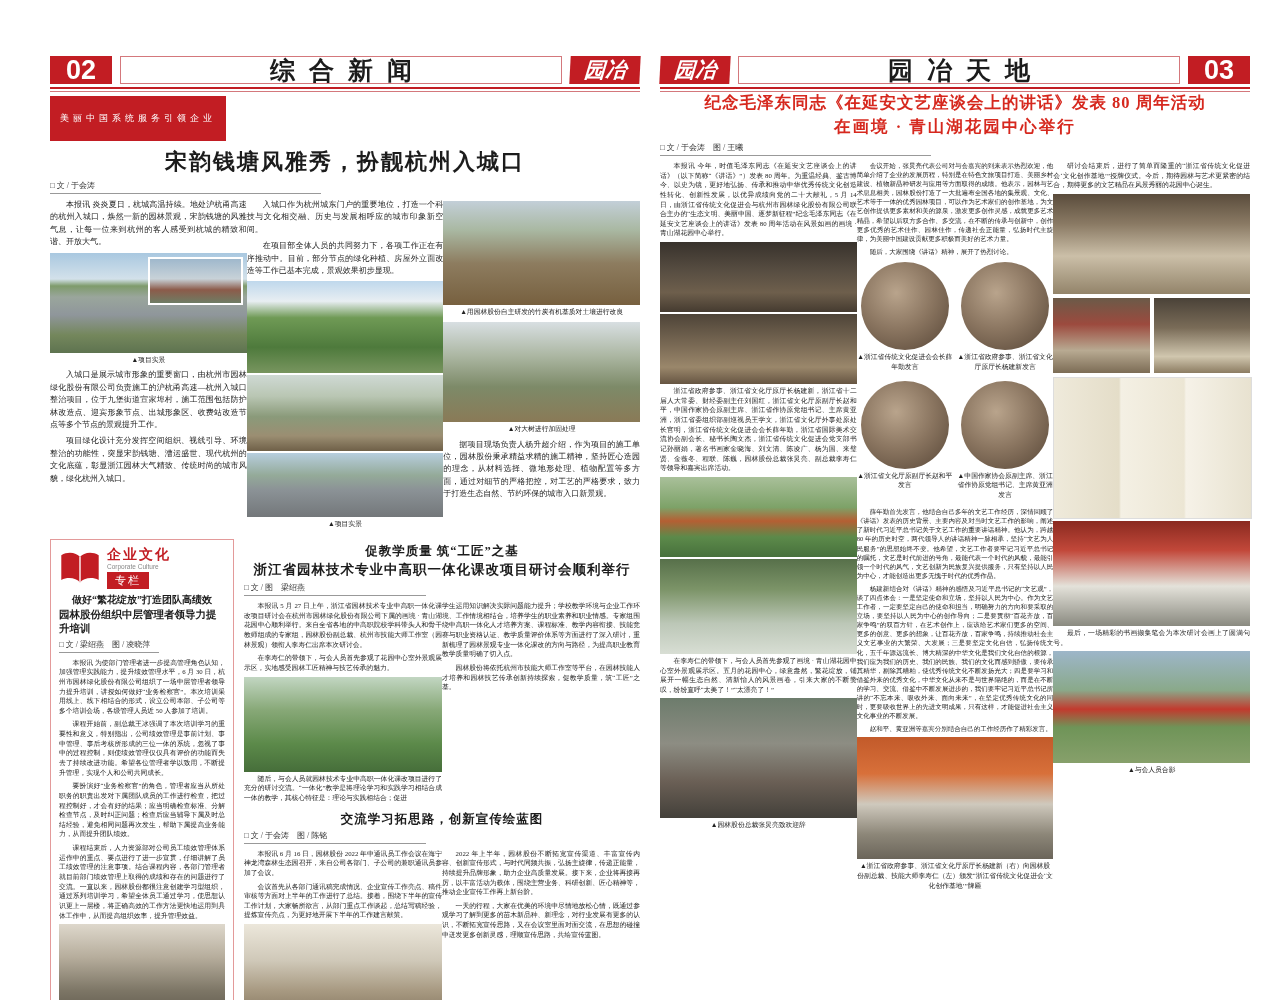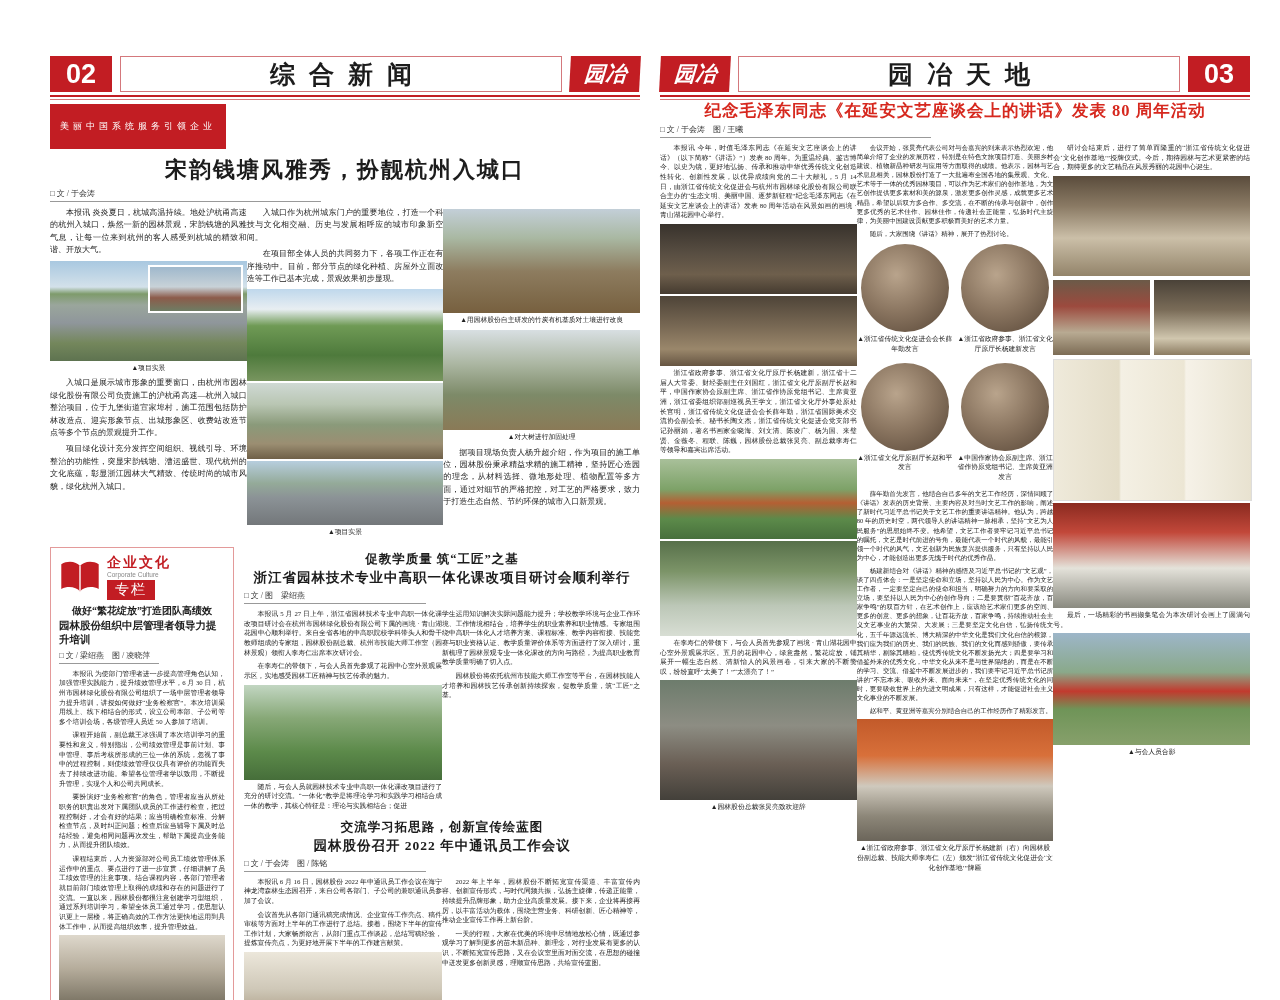--- a/index.html
+++ b/index.html
@@ -3,21 +3,21 @@
 <meta charset="utf-8">
 <style>
   html,body{margin:0;padding:0;background:#e9e9e9;}
   .sheet{position:relative;width:1280px;height:1000px;background:#ffffff;overflow:hidden;
          font-family:"Liberation Serif","DejaVu Serif",serif;color:#1c1c1c;}
   .page{position:absolute;top:56px;width:590px;}
   #pageL{left:50px;}
   #pageR{left:660px;}
 
   
-  .phead{display:flex;align-items:stretch;height:36px;gap:8px;}
+  .phead{display:flex;align-items:stretch;height:28px;gap:8px;}
   .numbox{width:62px;background:#c21d23;color:#fff;display:flex;align-items:center;justify-content:center;
           font-size:27px;font-weight:bold;font-family:"Liberation Sans",sans-serif;}
   .titlebox{flex:1;border:1px solid #d4787c;display:flex;align-items:center;justify-content:center;
             font-size:25px;font-weight:bold;letter-spacing:14px;text-indent:14px;}
   .mastbox{width:70px;background:#c21d23;color:#fff;display:flex;align-items:center;justify-content:center;
            font-size:21px;font-weight:bold;font-style:italic;transform:skewX(-3deg);}
   .redrule{height:2px;background:#c21d23;margin-top:3px;}
   .redrule2{height:1px;background:#d4787c;margin-top:2px;}
 
   .slogan{display:inline-block;background:#c21d23;color:#fff;font-size:9px;letter-spacing:4px;
@@ -62,21 +62,21 @@
   .ph-group{height:112px;background:linear-gradient(180deg,#9db6c9 0%,#8aa98a 35%,#c23a2e 52%,#6f9458 68%,#87a06b 100%);}
   .circ{border-radius:50%;width:88px;height:88px;margin:2px auto;
         background:radial-gradient(circle at 40% 35%,#b9a48c 0%,#8a7560 48%,#554435 100%);}
 
   
   .cultbox{border:1.5px solid #e39a9a;padding:7px 8px;box-sizing:border-box;height:100%;}
   .culthead{display:flex;align-items:center;gap:6px;margin-bottom:4px;}
   .cultbook{width:42px;height:34px;flex:none;}
   .cult-t{color:#c21d23;font-size:14px;font-weight:bold;letter-spacing:2px;line-height:1.1;}
   .cult-sub{color:#888;font-size:6.5px;font-family:"Liberation Sans",sans-serif;}
-  .cult-tag{display:inline-block;background:#c21d23;color:#fff;font-size:14px;padding:1px 8px;margin-top:2px;letter-spacing:2px;}
+  .cult-tag{display:inline-block;background:#c21d23;color:#fff;font-size:11px;padding:1px 8px;margin-top:2px;letter-spacing:2px;}
   .cult-h1{font-size:10px;font-weight:bold;text-align:center;margin:4px 0 1px;}
   .cult-h2{font-size:10.5px;font-weight:bold;text-align:left;margin:0 0 3px;}
 
   .sub-h1{font-size:12.5px;font-weight:bold;text-align:center;margin:4px 0 1px;letter-spacing:1px;}
   .sub-h2{font-size:13.5px;font-weight:bold;text-align:center;margin:0 0 3px;letter-spacing:1px;}
 
   
   .kicker{color:#d6281e;font-size:12px;font-weight:bold;text-align:center;margin:7px 0 2px;letter-spacing:3px;}
   .rhl1{color:#d6281e;font-size:16.5px;font-weight:bold;text-align:center;margin:0 0 2px;letter-spacing:1px;}
   .rhl2{color:#d6281e;font-size:16.5px;font-weight:bold;text-align:center;margin:0 0 4px;letter-spacing:2px;}
@@ -176,21 +176,20 @@
             <div class="ph ph-garden"></div>
             <p class="bt-s">随后，与会人员就园林技术专业中高职一体化课改项目进行了充分的研讨交流。“一体化”教学是将理论学习和实践学习相结合成一体的教学，其核心特征是：理论与实践相结合；促进</p>
           </div>
           <div class="col">
             <p class="bt-s" style="text-indent:0;">学生运用知识解决实际问题能力提升；学校教学环境与企业工作环境、工作情境相结合，培养学生的职业素养和职业情感。专家组围绕中高职一体化人才培养方案、课程标准、教学内容衔接、技能竞赛与职业资格认证、教学质量评价体系等方面进行了深入研讨，重新梳理了园林景观专业一体化课改的方向与路径，为提高职业教育教学质量明确了切入点。</p>
             <p class="bt-s">园林股份将依托杭州市技能大师工作室等平台，在园林技能人才培养和园林技艺传承创新持续探索，促教学质量，筑“工匠”之基。</p>
           </div>
         </div>
 
         <div class="sub-h1">交流学习拓思路，创新宣传绘蓝图</div>
-        <div class="sub-h2">园林股份召开 2022 年中通讯员工作会议</div>
         <div class="byline">□ 文 / 于会涛　图 / 陈铭</div>
         <div class="cols">
           <div class="col">
             <p class="bt-s">本报讯 6 月 16 日，园林股份 2022 年中通讯员工作会议在海宁神龙湾森林生态园召开，来自公司各部门、子公司的兼职通讯员参加了会议。</p>
             <p class="bt-s">会议首先从各部门通讯稿完成情况、企业宣传工作亮点、稿件审核等方面对上半年的工作进行了总结。接着，围绕下半年的宣传工作计划，大家畅所欲言，从部门重点工作谈起，总结写稿经验，提炼宣传亮点，为更好地开展下半年的工作建言献策。</p>
             <div class="ph ph-meetroom"></div>
           </div>
           <div class="col">
             <p class="bt-s">2022 年上半年，园林股份不断拓宽宣传渠道、丰富宣传内容、创新宣传形式，与时代同频共振，弘扬主旋律，传递正能量，持续提升品牌形象，助力企业高质量发展。接下来，企业将再接再厉，以丰富活动为载体，围绕主营业务、科研创新、匠心精神等，推动企业宣传工作再上新台阶。</p>
             <p class="bt-s">一天的行程，大家在优美的环境中尽情地放松心情，既通过参观学习了解到更多的苗木新品种、新理念，对行业发展有更多的认识，不断拓宽宣传思路，又在会议室里面对面交流，在思想的碰撞中迸发更多创新灵感，理顺宣传思路，共绘宣传蓝图。</p>
@@ -203,20 +202,21 @@
   <div class="page" id="pageR">
     <div class="phead">
       <div class="mastbox">园冶</div>
       <div class="titlebox">园冶天地</div>
       <div class="numbox">03</div>
     </div>
     <div class="redrule"></div>
     <div class="redrule2"></div>
 
     <div class="rhl1">纪念毛泽东同志《在延安文艺座谈会上的讲话》发表 80 周年活动</div>
+    <div class="rhl2">在画境 · 青山湖花园中心举行</div>
     <div class="byline">□ 文 / 于会涛　图 / 王曦</div>
 
     <div class="cols">
 
       <div class="col">
         <p class="bt-s">本报讯 今年，时值毛泽东同志《在延安文艺座谈会上的讲话》（以下简称“《讲话》”）发表 80 周年。为重温经典、鉴古博今、以史为镜，更好地弘扬、传承和推动中华优秀传统文化创造性转化、创新性发展，以优异成绩向党的二十大献礼，5 月 14 日，由浙江省传统文化促进会与杭州市园林绿化股份有限公司联合主办的“生态文明、美丽中国、逐梦新征程”纪念毛泽东同志《在延安文艺座谈会上的讲话》发表 80 周年活动在风景如画的画境 · 青山湖花园中心举行。</p>
         <div class="ph ph-dark"></div>
         <div class="ph ph-table"></div>
         <p class="bt-s">浙江省政府参事、浙江省文化厅原厅长杨建新，浙江省十二届人大常委、财经委副主任刘国红，浙江省文化厅原副厅长赵和平，中国作家协会原副主席、浙江省作协原党组书记、主席黄亚洲，浙江省委组织部副巡视员王学文，浙江省文化厅外事处原处长官明，浙江省传统文化促进会会长薛年勤，浙江省国际美术交流协会副会长、秘书长陶文杰，浙江省传统文化促进会党支部书记孙丽娟，著名书画家金晓海、刘文清、陈凌广、杨为国、来璧贤、金薇冬、程联、陈巍，园林股份总裁张炅亮、副总裁李寿仁等领导和嘉宾出席活动。</p>
         <div class="ph ph-walk"></div>

